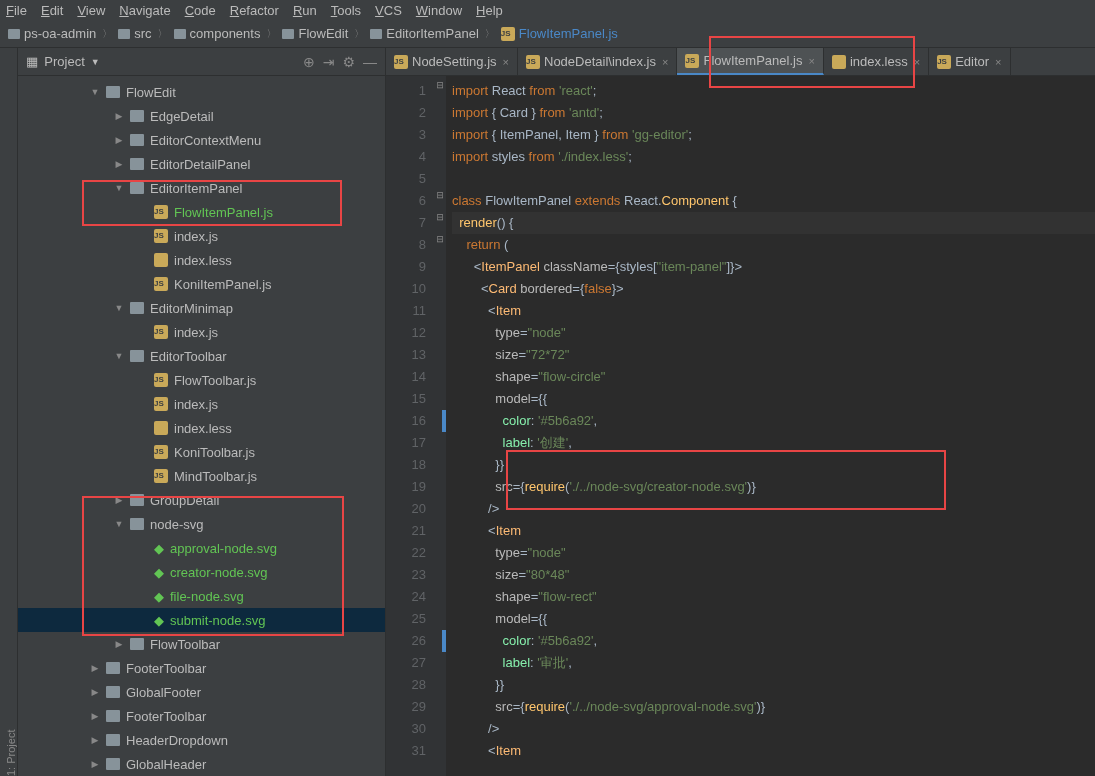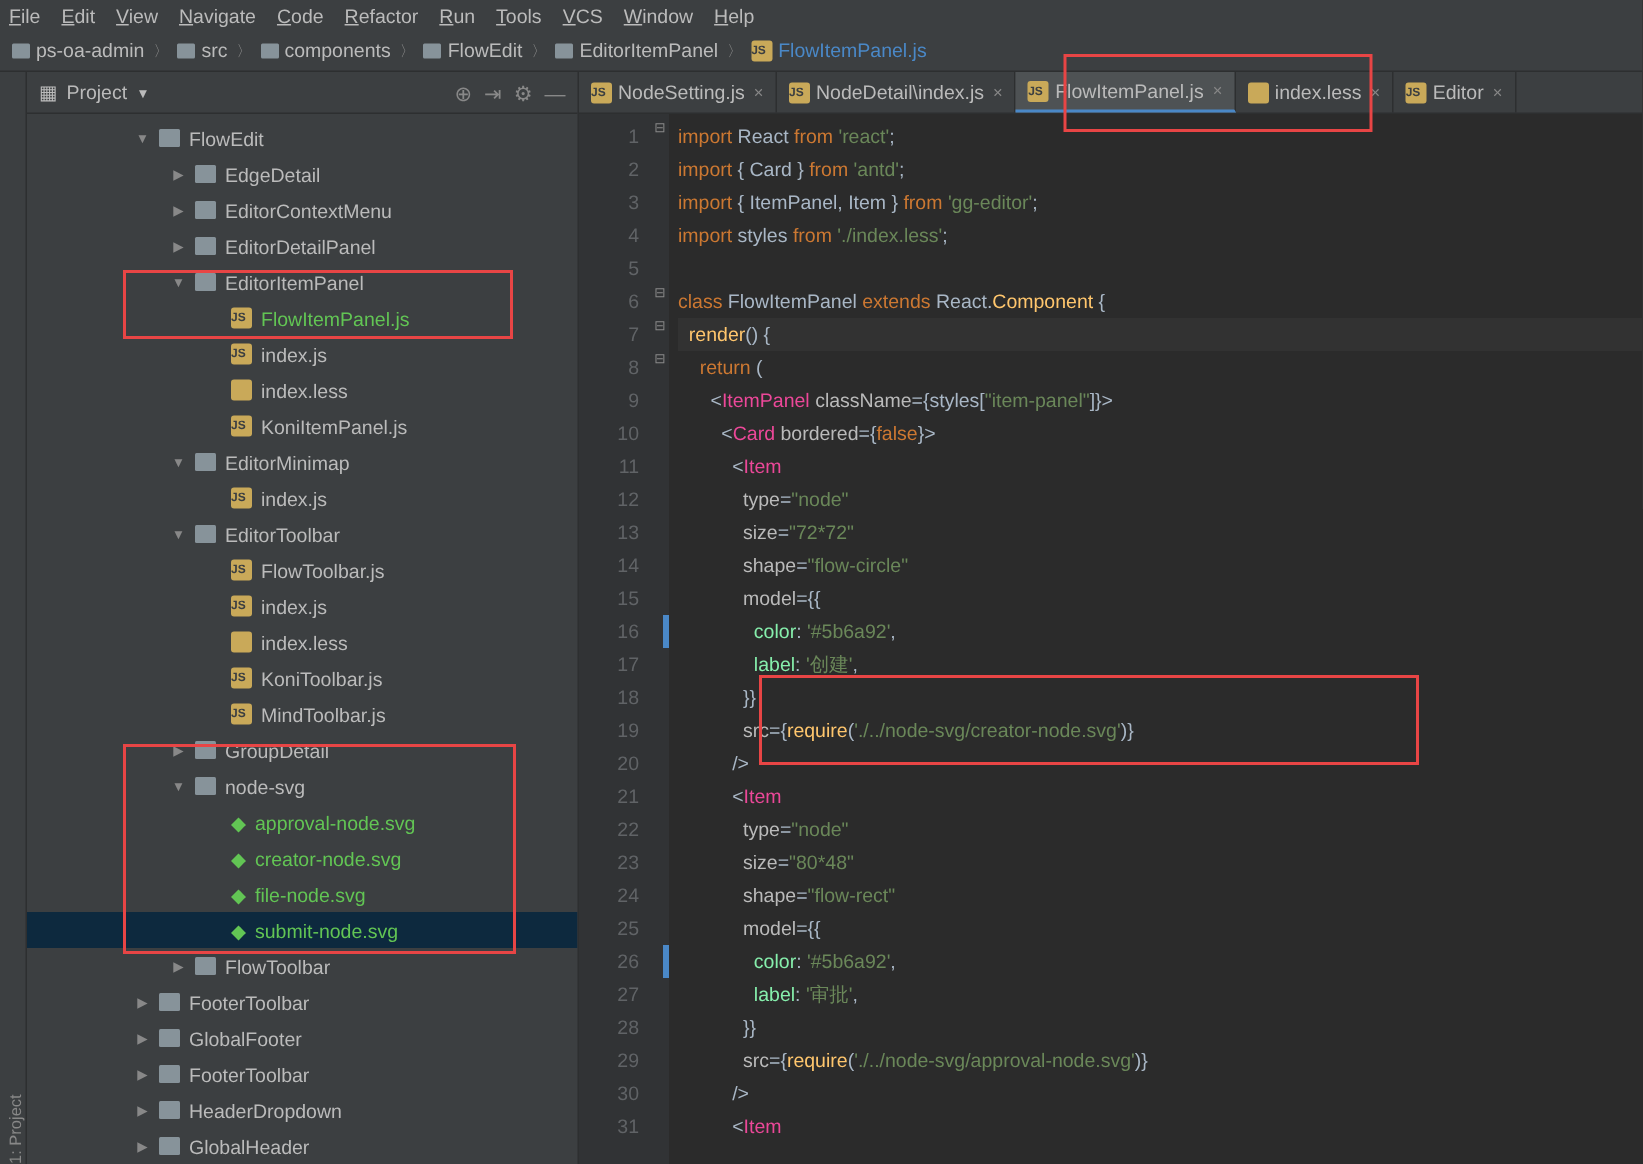--- a/index.html
+++ b/index.html
@@ -35,21 +35,21 @@
 .gutter .ln { height:22px; }
 .fold-col { width:12px; background:#313335; padding-top:4px; }
 .fold-col .fm { height:22px; color:#888; font-size:9px; text-align:center; }
 .code { flex:1; padding:4px 0 4px 6px; line-height:22px; white-space:pre; color:#a9b7c6; }
 .code .line { height:22px; }
 .kw { color:#cc7832; }
 .str { color:#6a8759; }
 .fn { color:#ffc66d; }
 .comp { color:#ffc66d; }
 .prop { color:#86efac; }
-.tag { color:#ec4899; }
+.tag { color:#fdba74; }
 .attr { color:#bababa; }
 .cursor-line { background:#323232; }
 .change-mark { position:absolute; left:-10px; width:4px; height:22px; background:#4a88c7; }
 </style>
 </head>
 <body>
 
 <div class="menubar" id="menubar">
     <span><u>F</u>ile</span>
     <span><u>E</u>dit</span>

